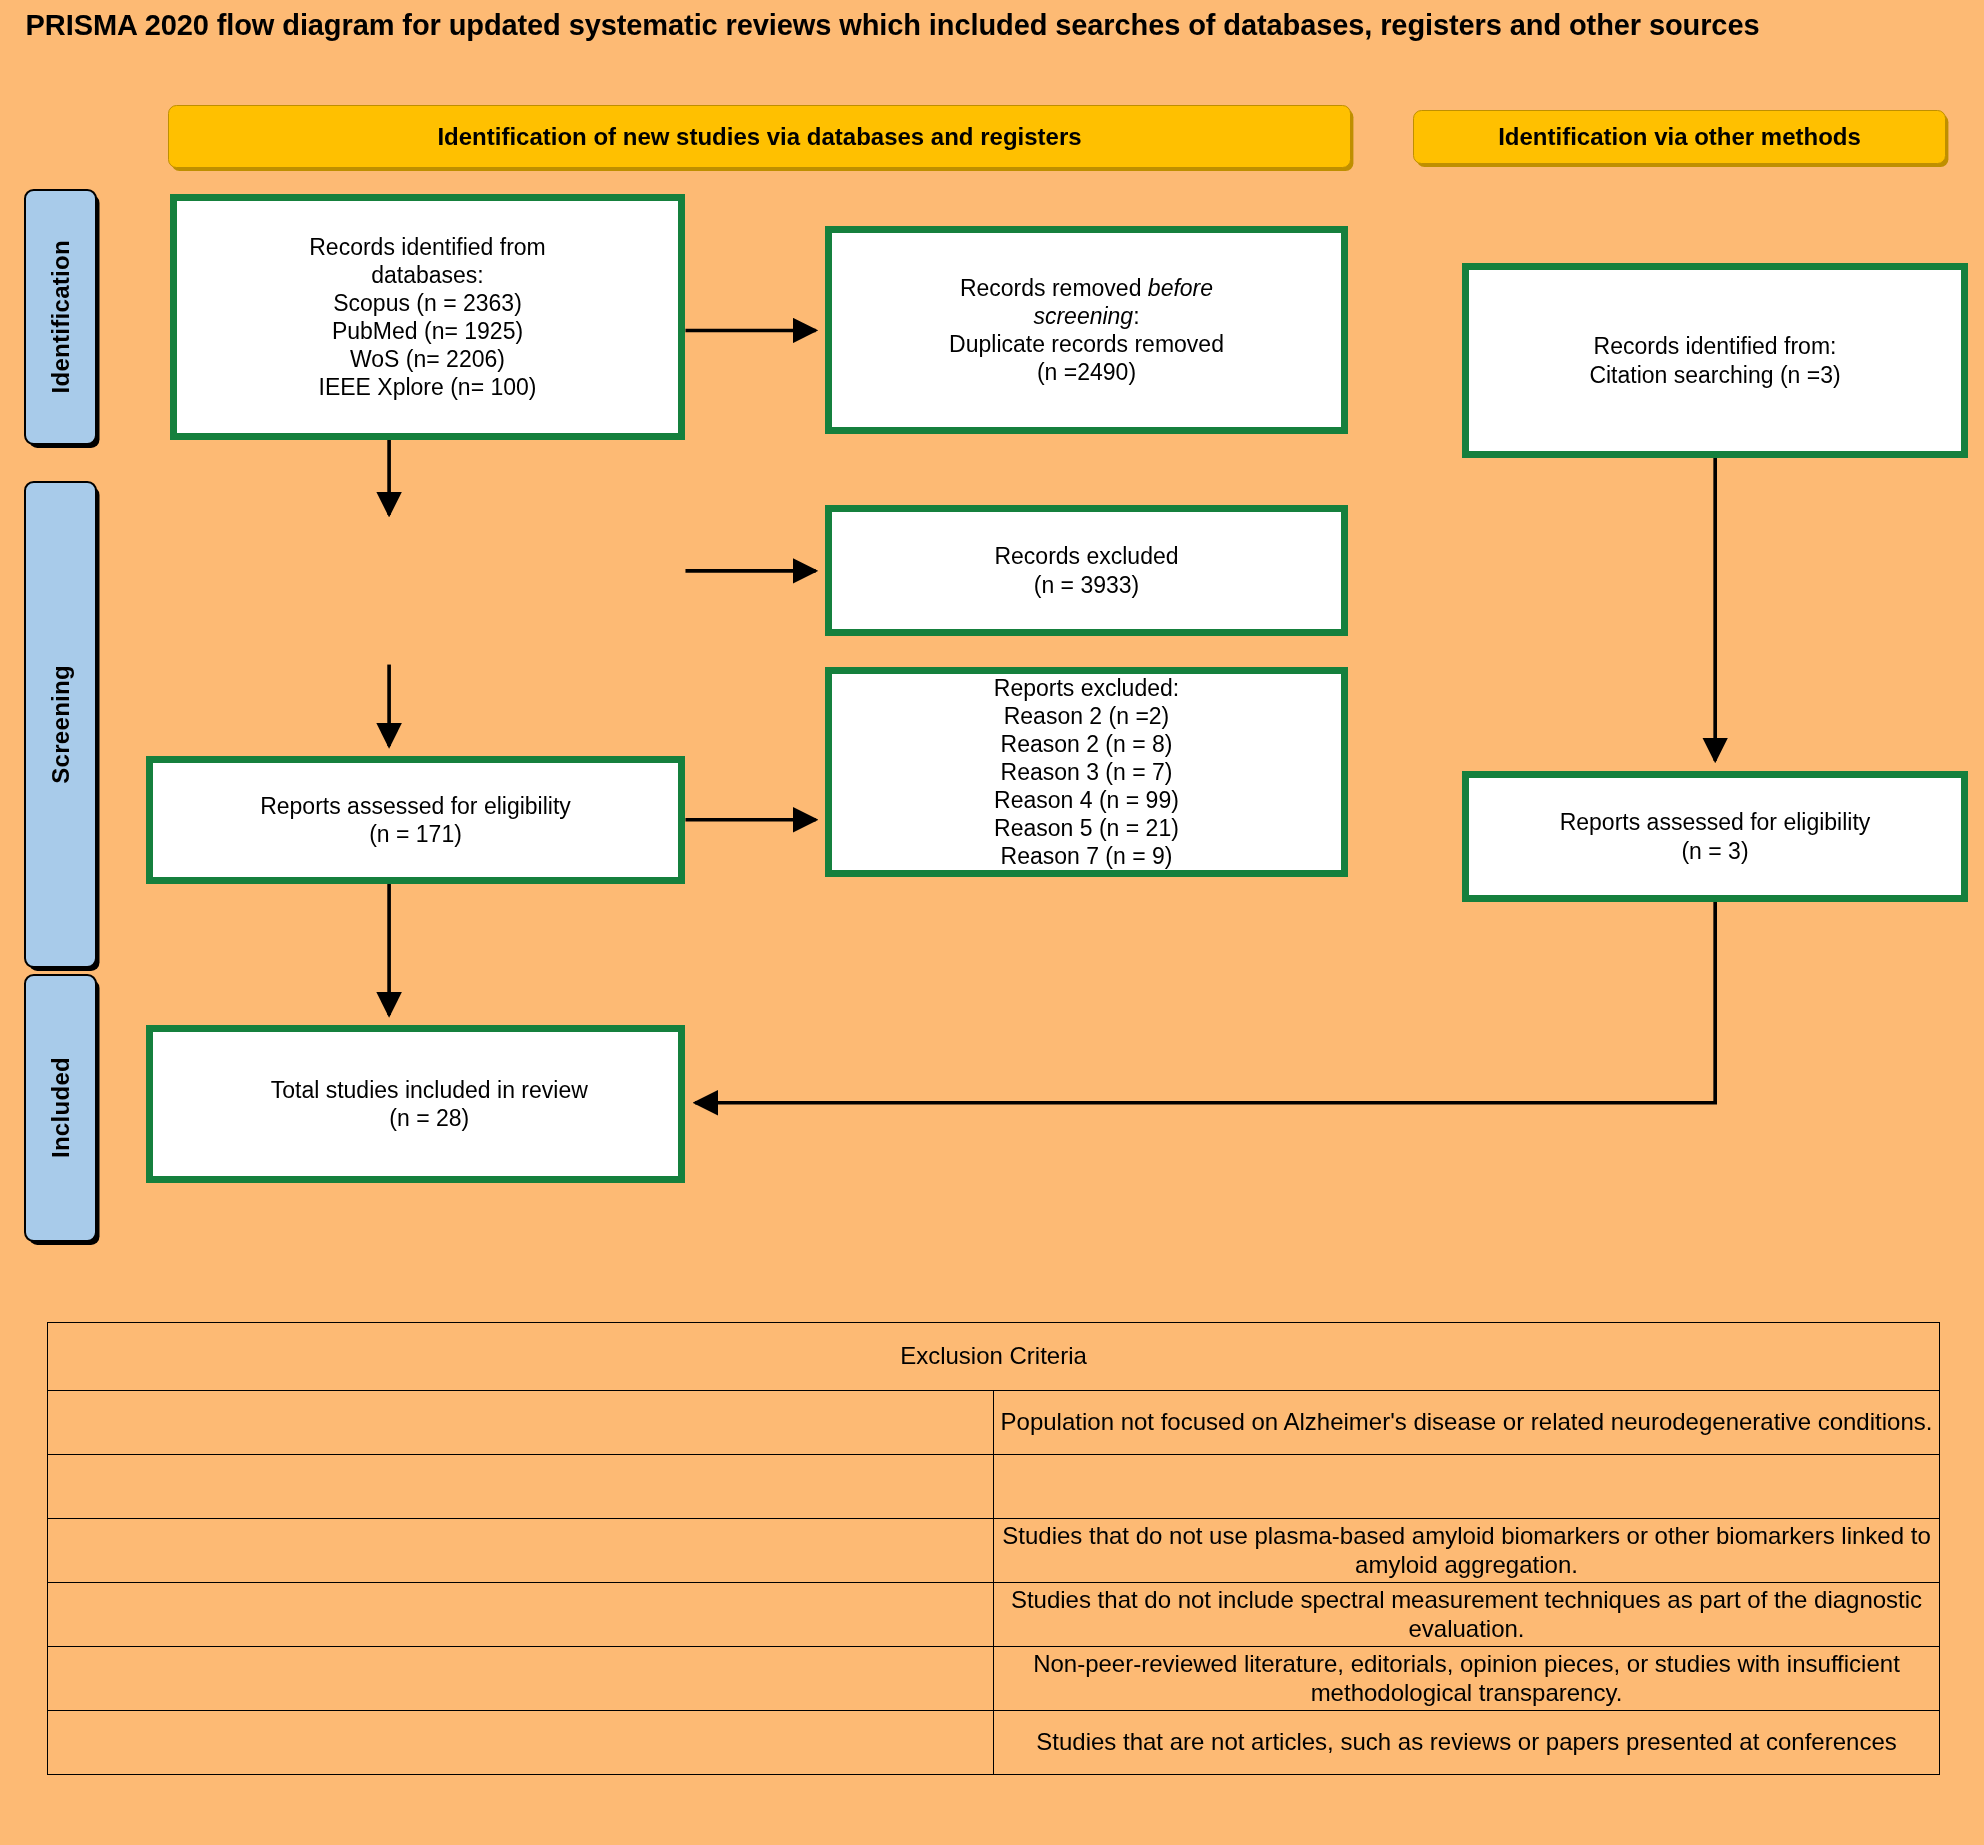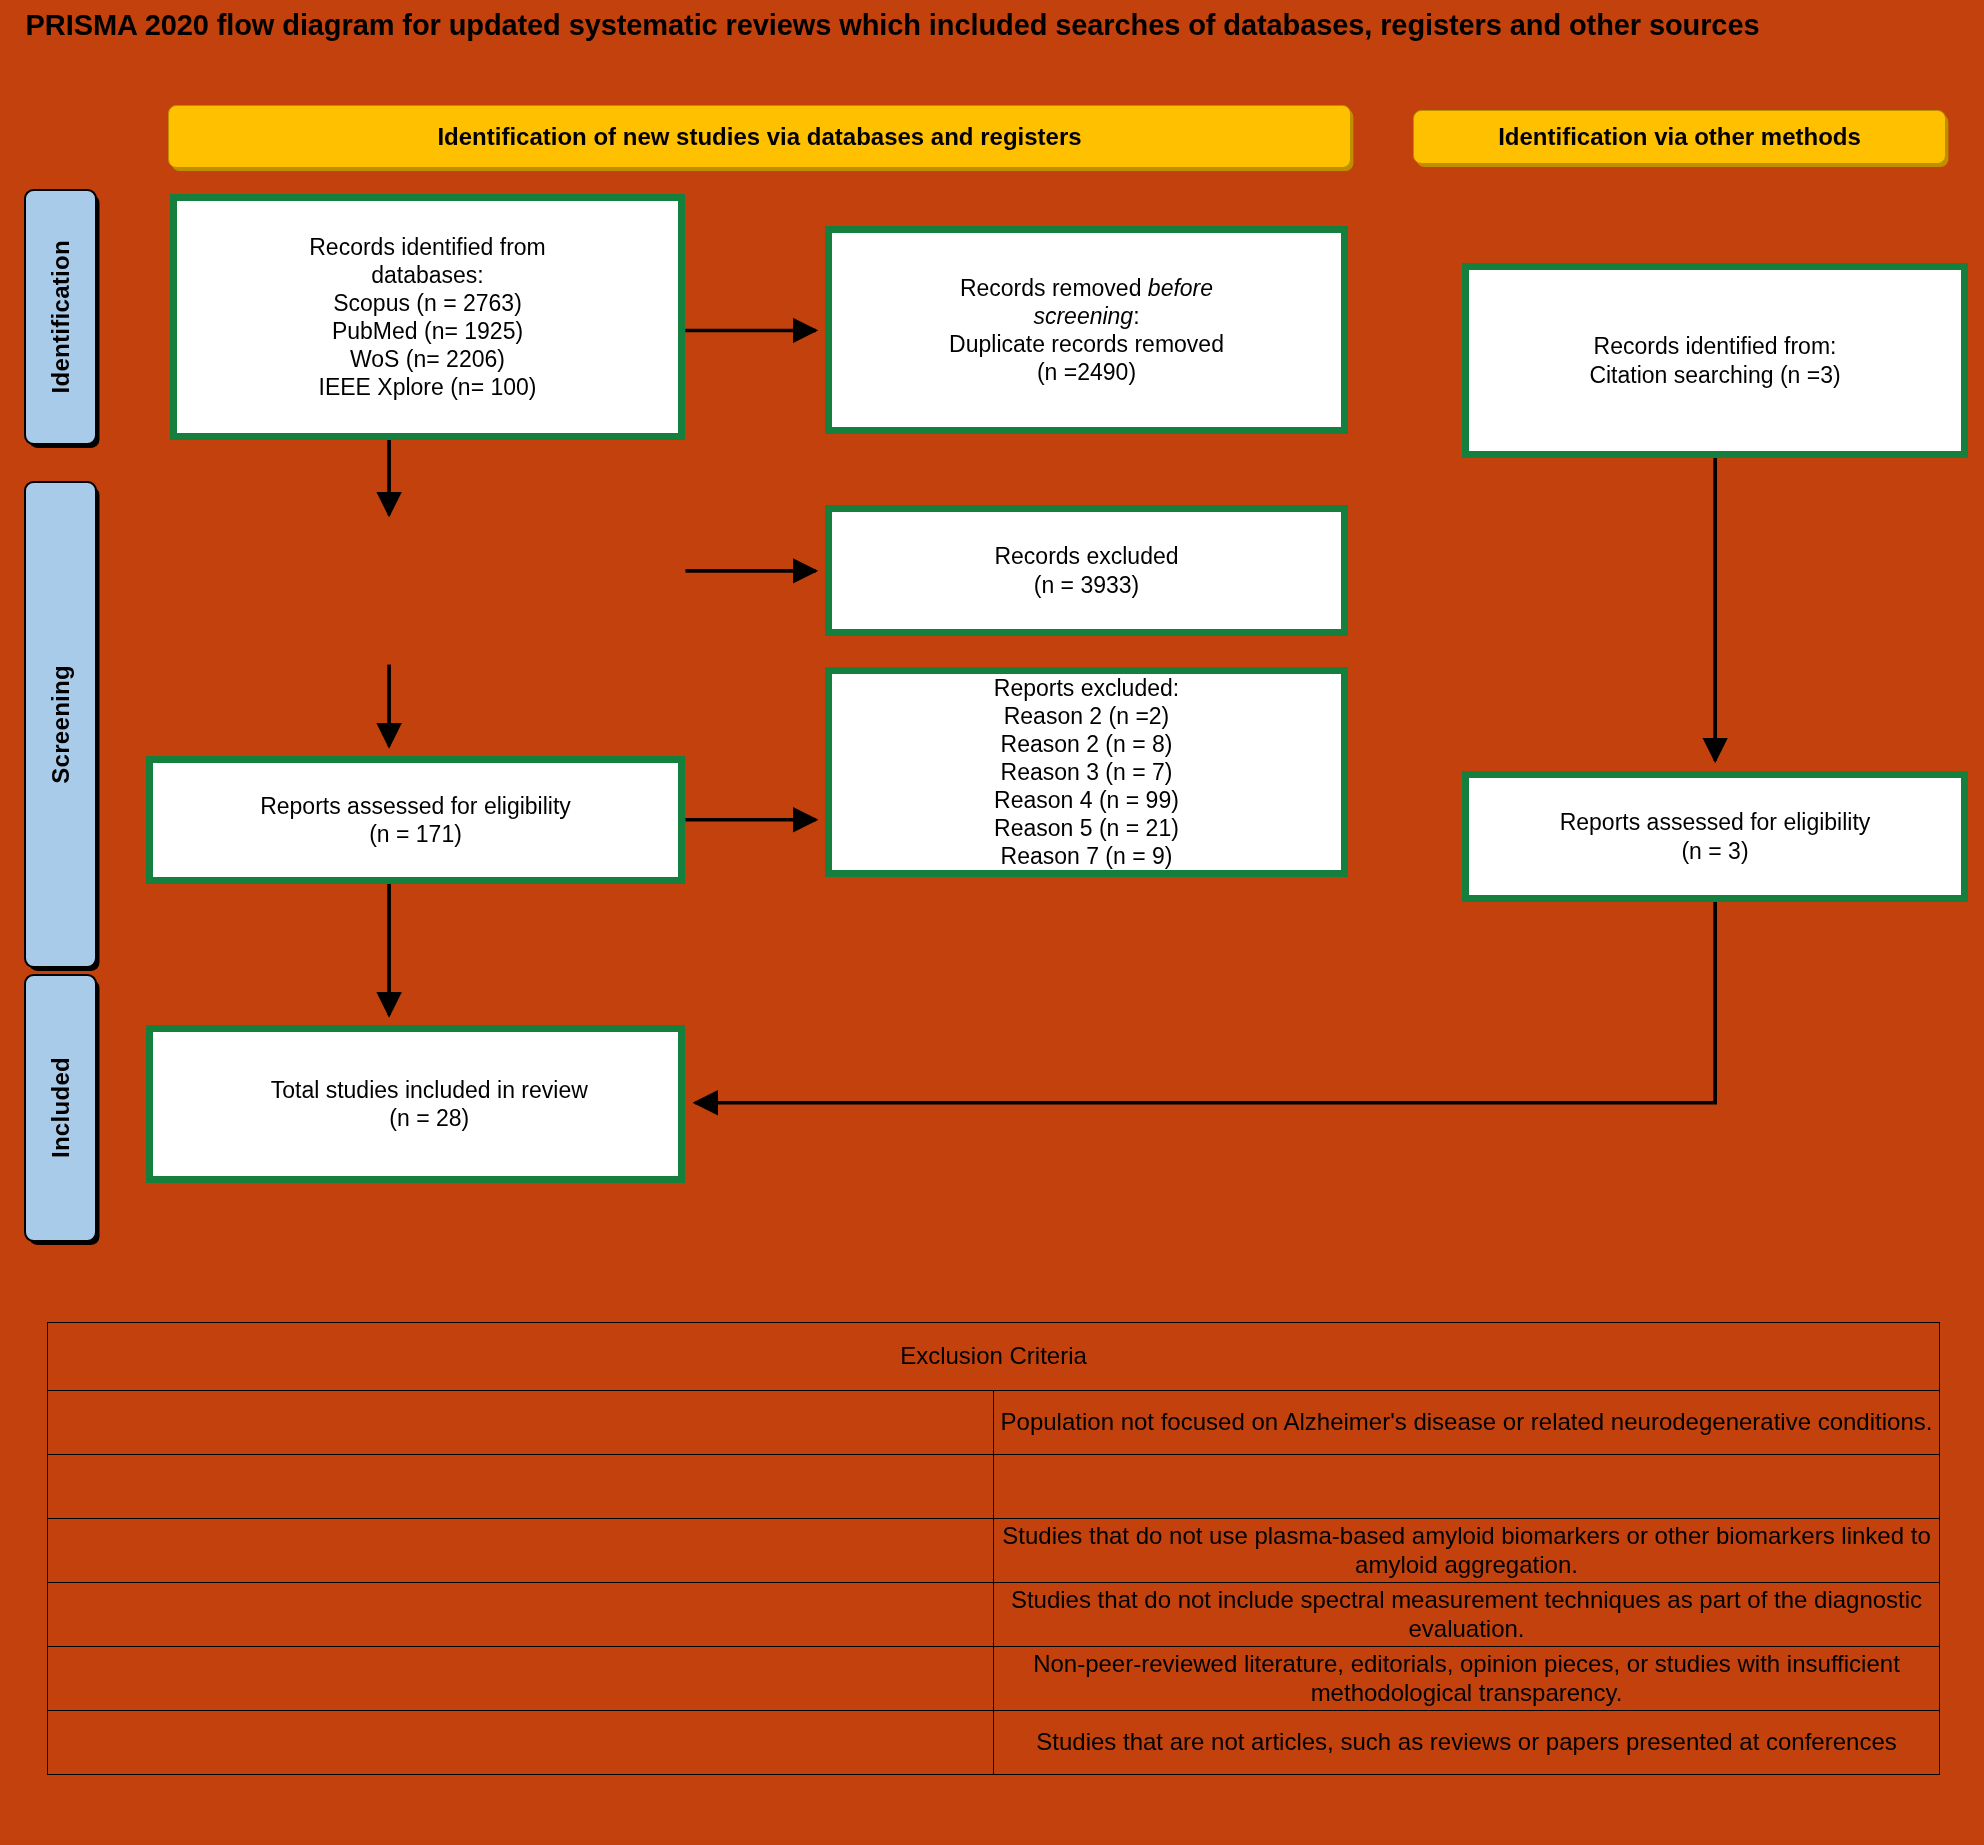--- a/index.html
+++ b/index.html
@@ -8,21 +8,21 @@
     background: #ffffff;
   }
   body {
     font-family: "Liberation Sans", sans-serif;
     color: #000000;
   }
   #page {
     position: relative;
     width: 1985px;
     height: 1846px;
-    background: #c2410c;
+    background: #fdba74;
     overflow: hidden;
   }
 
   
   #diagram-title {
     position: absolute;
     left: 25.6px;
     top: 9.7px;
     width: 1936px;
     font-size: 29px;
@@ -182,21 +182,21 @@
       <path d="M 2818 752 L 2818 1250" marker-end="url(#arrowR)"></path>
 
       <path d="M 2818 1482 L 2818 1812 L 1142 1812" marker-end="url(#arrowR)"></path>
     </g>
   </svg>
 
   <div class="fbox" id="box-db-records">
     <div class="lines">
       <div>Records identified from</div>
       <div>databases:</div>
-      <div>Scopus (n = 2763)</div>
+      <div>Scopus (n = 2363)</div>
       <div>PubMed (n= 1925)</div>
       <div>WoS (n= 2206)</div>
       <div>IEEE Xplore (n= 100)</div>
     </div>
   </div>
 
   <div class="fbox" id="box-removed">
     <div class="lines">
       <div><span>Records removed </span><span class="ital">before</span></div>
       <div><span class="ital">screening</span><span>:</span></div>

